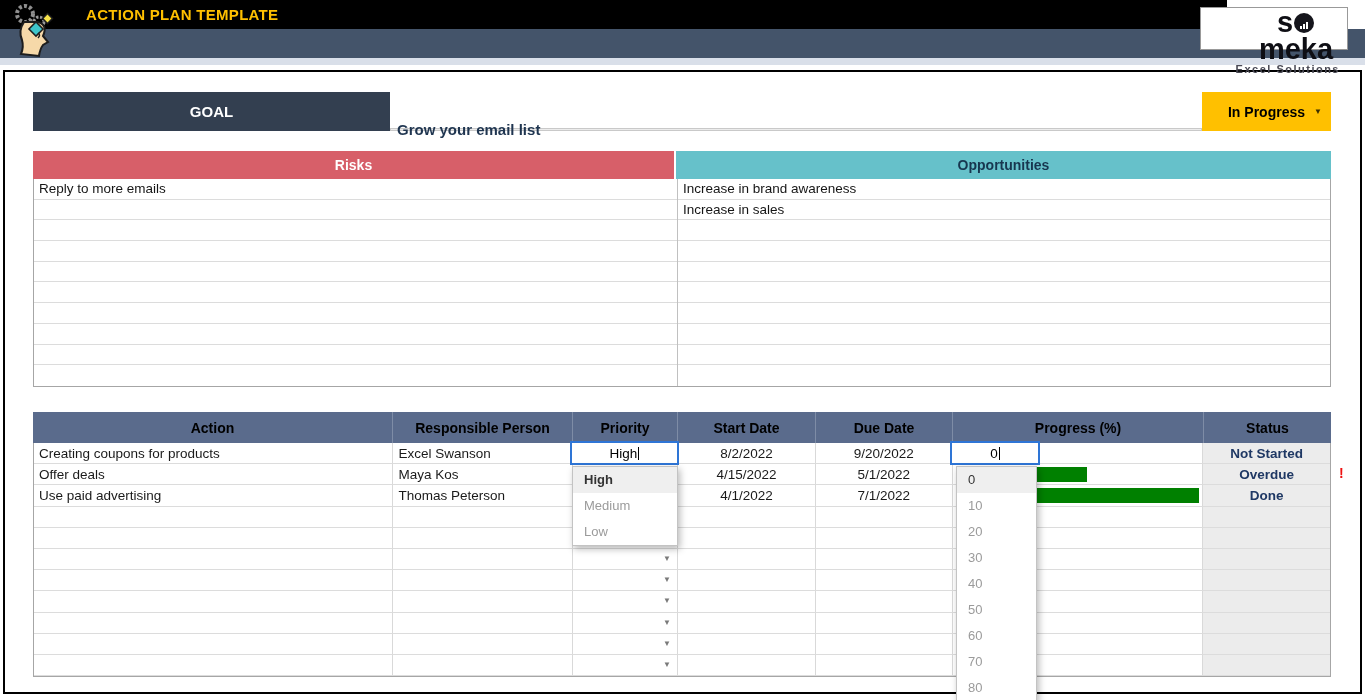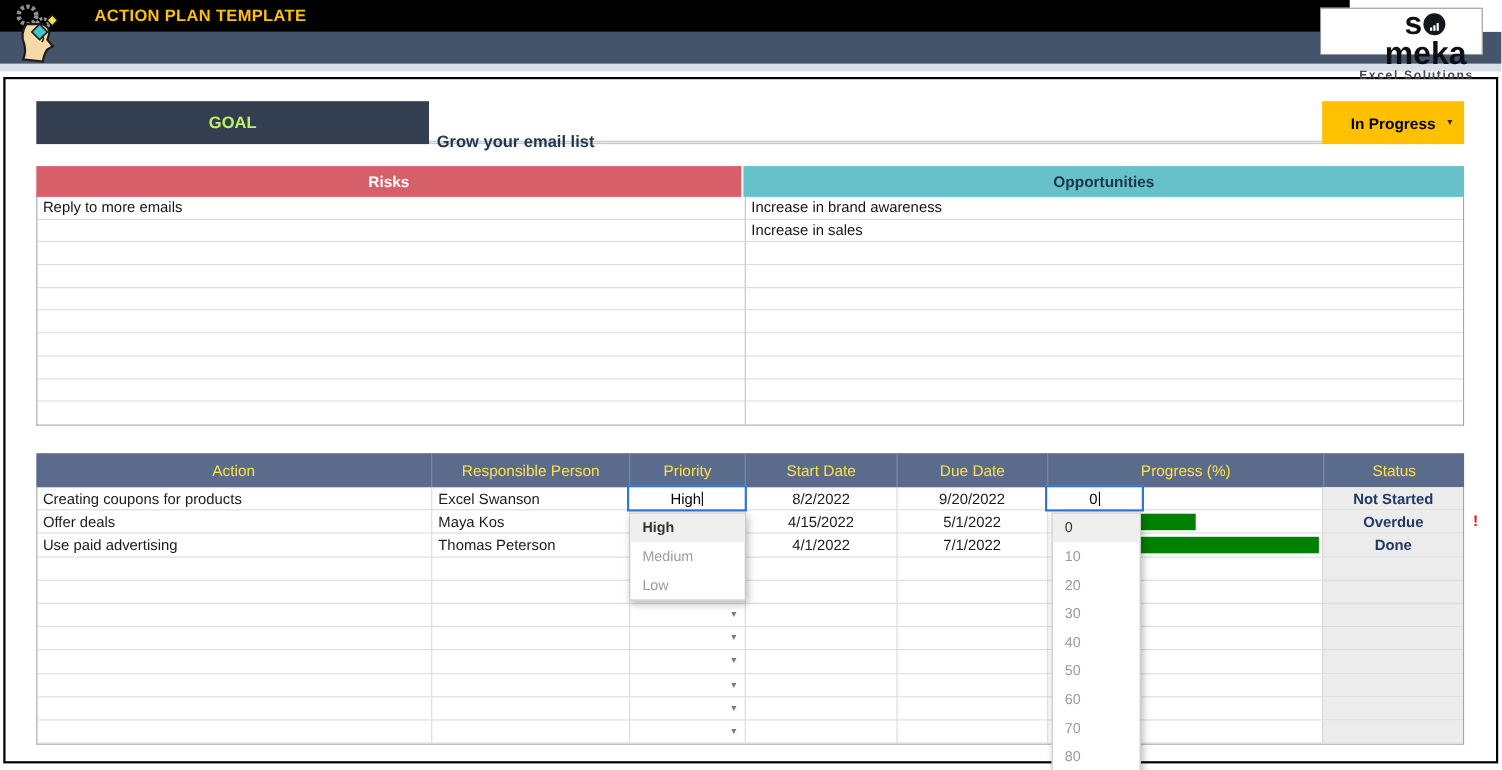--- a/index.html
+++ b/index.html
@@ -29,21 +29,21 @@
 
   .strip { position:absolute; left:0; top:58px; width:1365px; height:7px; background:#D9DFE9; }
 
   
   .frame { position:absolute; left:3px; top:70px; width:1359px; height:624px;
            border:2px solid #000; background:#fff; }
   .sheet { position:absolute; left:0; top:0; width:1355px; height:620px; }
 
   
   .goal-row { position:absolute; left:28px; top:20px; width:1298px; height:39px; display:flex; }
-  .goal-label { width:357px; background:#333F50; color:#bef264; font-weight:bold; font-size:15px;
+  .goal-label { width:357px; background:#333F50; color:#ffffff; font-weight:bold; font-size:15px;
                 display:flex; align-items:center; justify-content:center; }
   .goal-value { flex:1; background:#ECECEC; border:1px solid #C9C9C9; color:#1F3550;
                 font-weight:bold; font-size:15px; display:flex; align-items:center; padding-left:6px;margin-top:36px; }
   .goal-status { width:129px; background:#FFC000; color:#000; font-weight:bold; font-size:14px;
                  display:flex; align-items:center; justify-content:center; position:relative; }
   .goal-status .arr { position:absolute; right:9px; font-size:8px; color:#3a2e00; }
 
   
   .ro-table { position:absolute; left:28px; top:79px; width:1298px; }
   .ro-heads { display:flex; height:28px; }
@@ -53,22 +53,22 @@
   .ro-body { display:flex; border:1px solid #A6A6A6; border-top:none; }
   .ro-col { width:643px; }
   .ro-col.right { width:653px; border-left:1px solid #C0C0C0; }
   .ro-cell { height:20.7px; line-height:20.7px; border-bottom:1px solid #DCDCDC;
              font-size:13.5px; color:#151515; padding-left:5px; overflow:hidden; }
   .ro-cell:last-child { border-bottom:none; }
 
   
   .at { position:absolute; left:28px; top:340px; width:1298px; }
   .at-head { display:flex; height:31px; background:#5A6B8C; }
-  .at-head span { display:flex; align-items:center; justify-content:center; color:#fde047;
-                  font-weight:normal; font-size:14px; border-left:1px solid #7E8CA6; }
+  .at-head span { display:flex; align-items:center; justify-content:center; color:#000000;
+                  font-weight:bold; font-size:14px; border-left:1px solid #7E8CA6; }
   .at-head span:first-child { border-left:none; }
   .w0{width:359px}.w1{width:180px}.w2{width:105px}.w3{width:138px}.w4{width:137px}.w5{width:251px}.w6{width:128px}
   .at-body { border:1px solid #A6A6A6; border-top:none; }
   .at-row { display:flex; height:21.2px; }
   .at-cell { border-left:1px solid #D9D9D9; border-bottom:1px solid #DCDCDC; font-size:13.5px;
              color:#1a1a1a; display:flex; align-items:center; overflow:hidden; position:relative; }
   .at-row .at-cell:first-child { border-left:none; }
   .al { padding-left:5px; }
   .ctr { justify-content:center; }
   .p-num { width:86px; border-left:1px solid #D9D9D9; border-bottom:1px solid #DCDCDC; }

